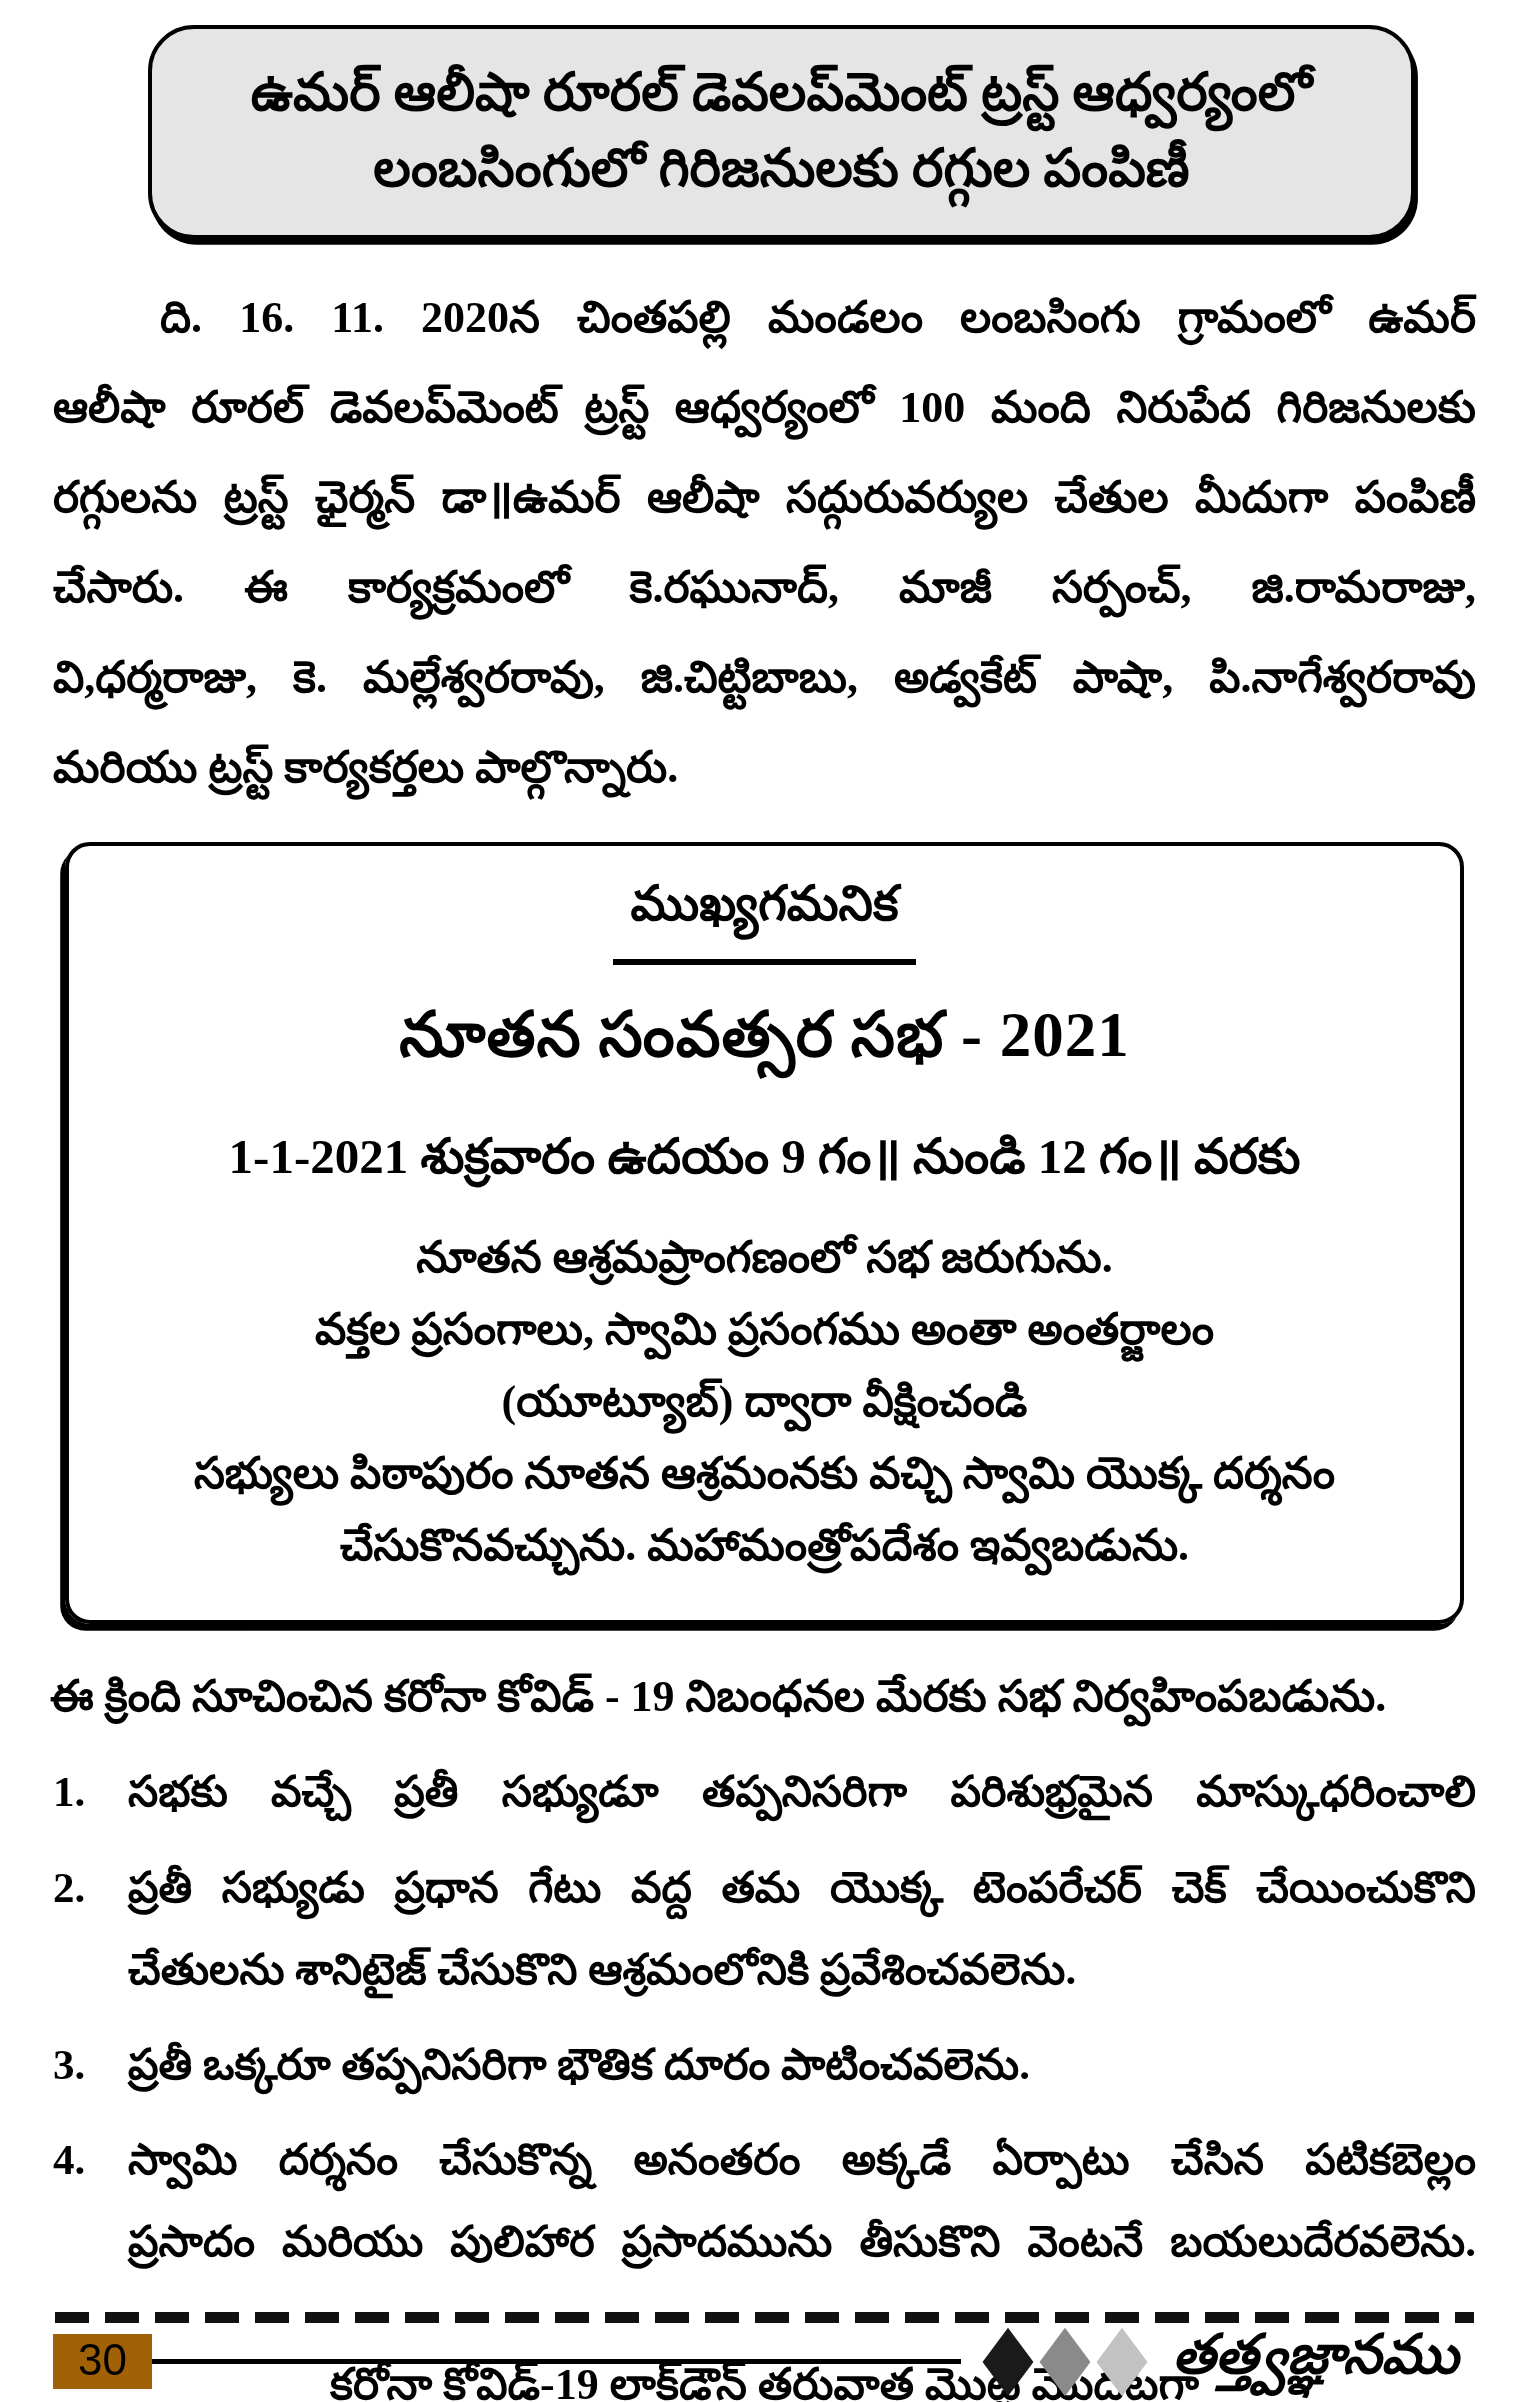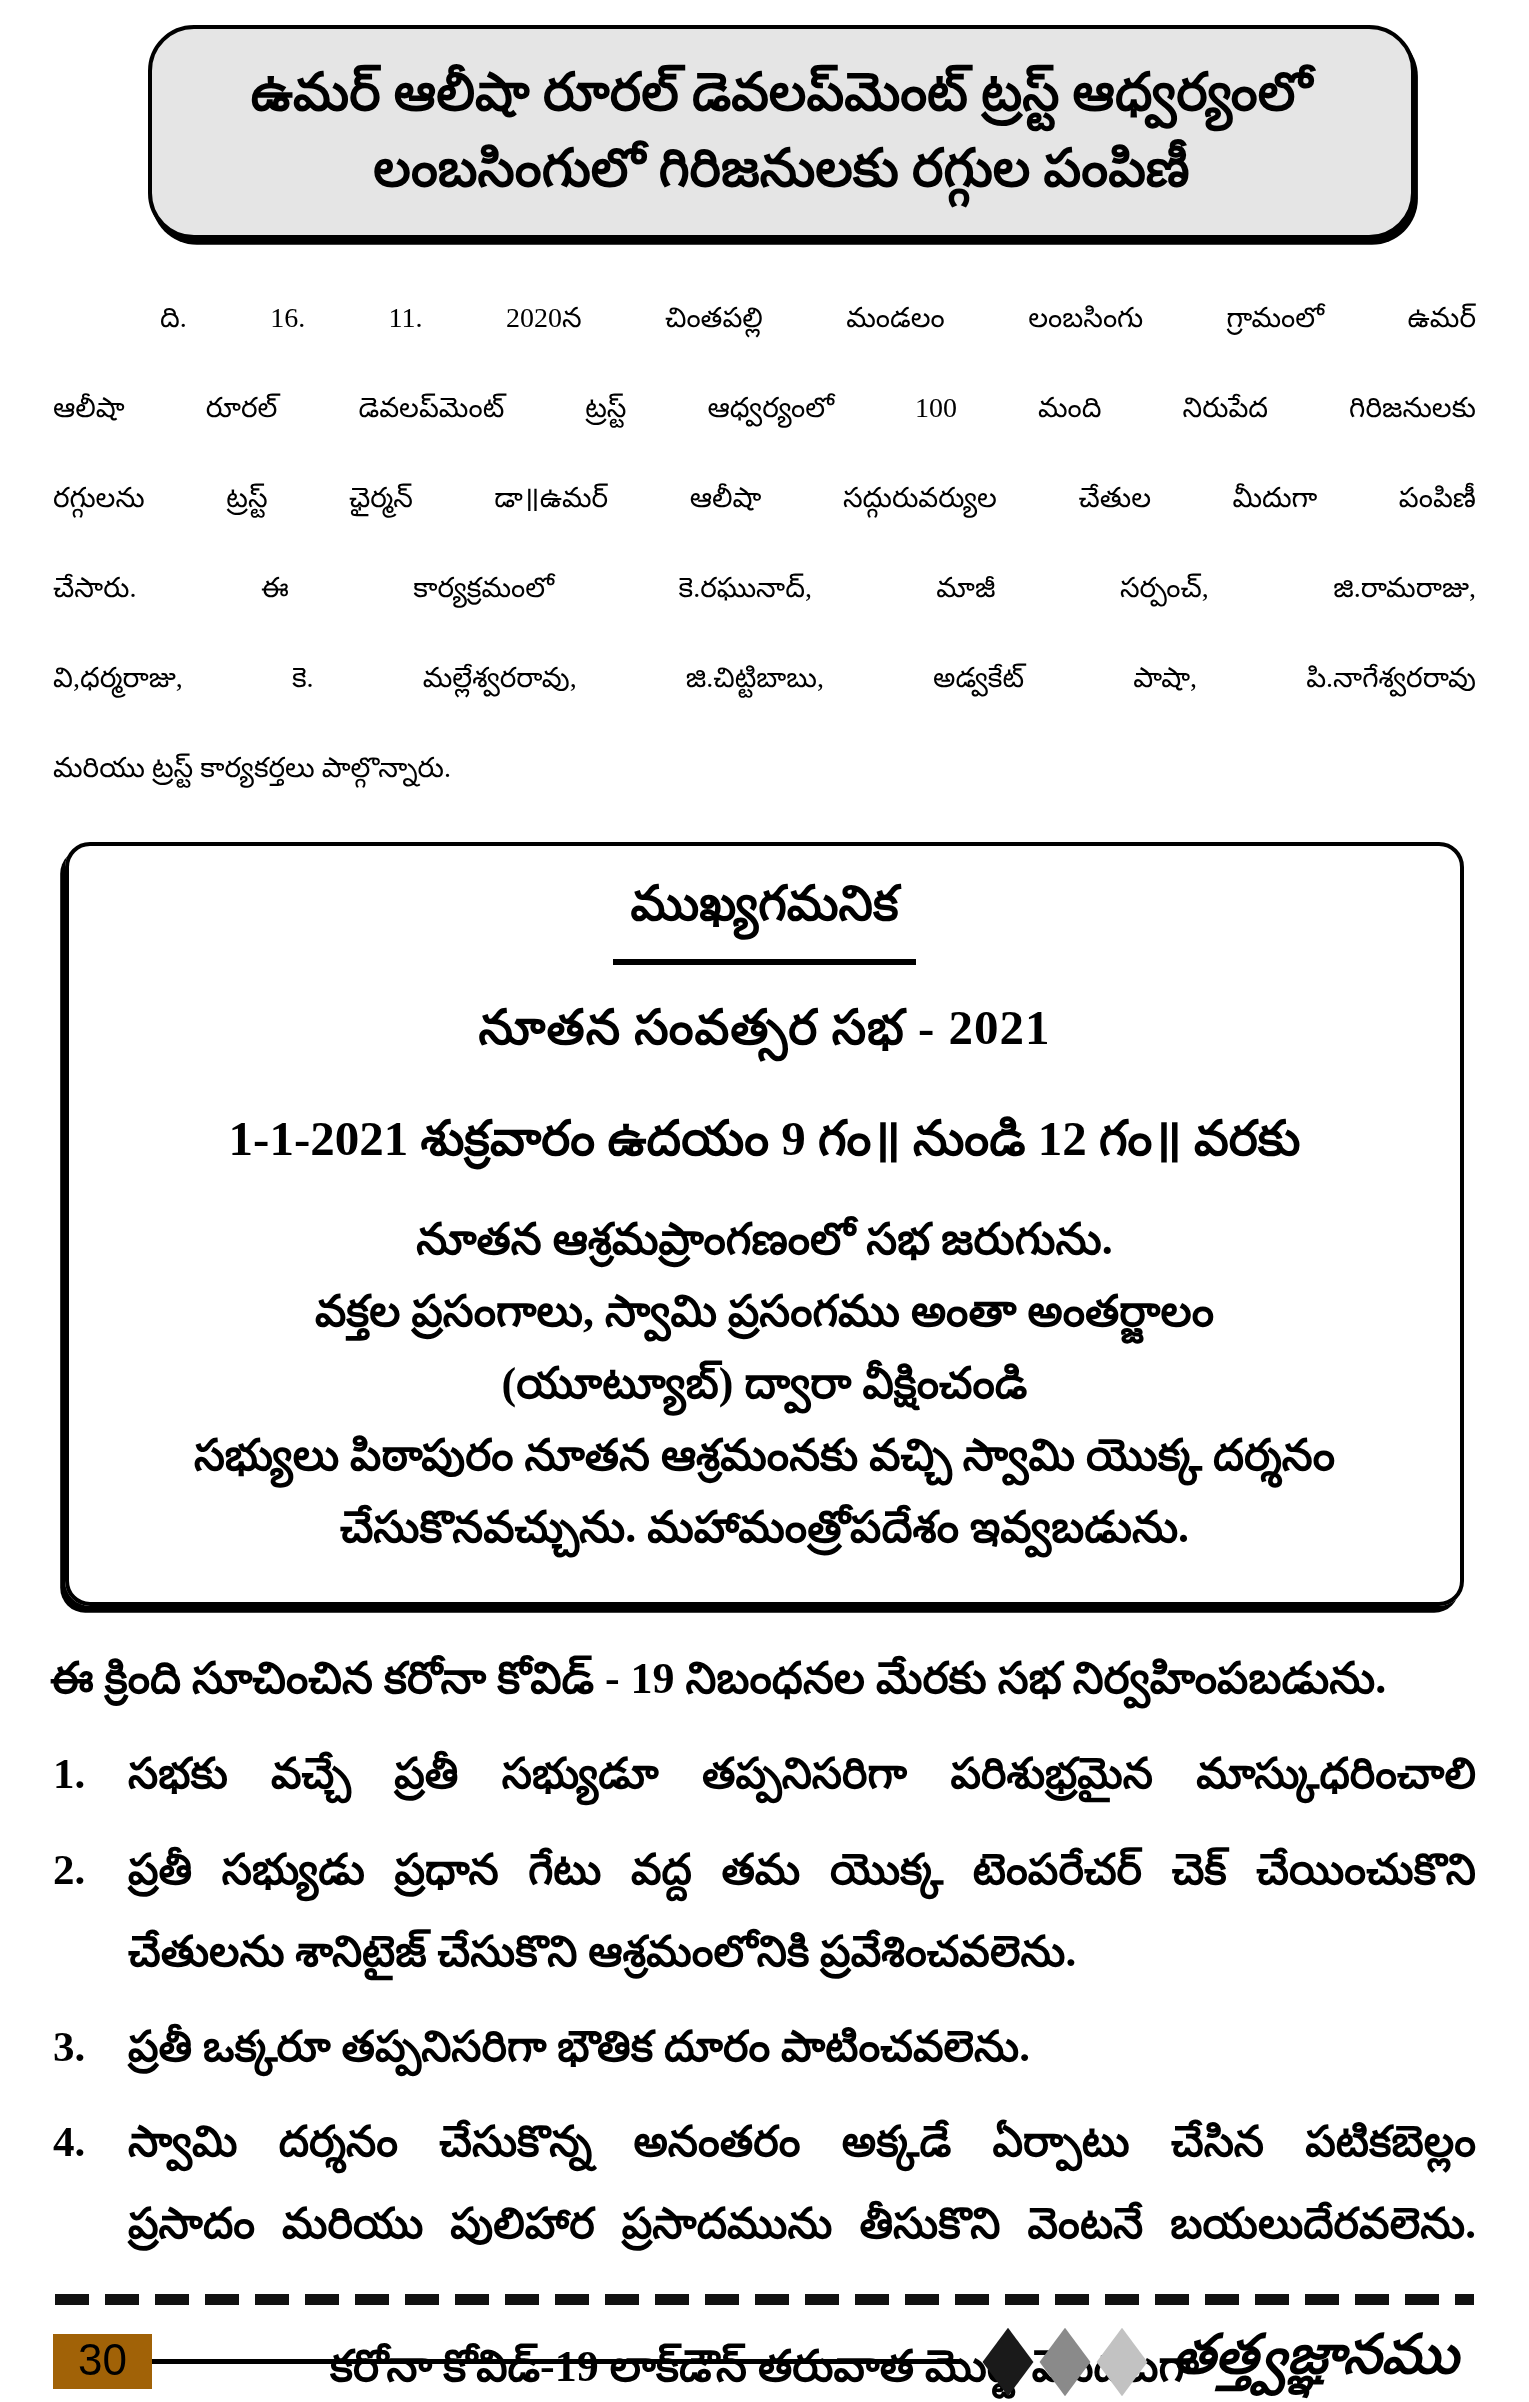--- a/index.html
+++ b/index.html
@@ -28,22 +28,22 @@
   .header-line {
     font-size: 53px;
     font-weight: bold;
     line-height: 76px;
     white-space: nowrap;
   }
 
   
   .intro {
     margin: 34px 53px 0;
-    font-size: 28px;
-    font-weight: normal;
+    font-size: 44px;
+    font-weight: bold;
   }
   .iline {
     line-height: 90px;
     text-align: justify;
     text-align-last: justify;
     white-space: normal;
   }
   .iline.first { text-indent: 107px; }
   .iline.last  { text-align: left; text-align-last: left; }
 
@@ -58,21 +58,21 @@
     text-align: center;
   }
   .notice-title {
     display: inline-block;
     font-size: 49px;
     font-weight: bold;
     border-bottom: 6.7px solid #000;
     padding: 0 17px 15.3px;
   }
   .notice-heading {
-    font-size: 49px;
+    font-size: 63px;
     font-weight: bold;
     margin-top: 34px;
     letter-spacing: 1px;
   }
   .notice-schedule {
     font-size: 49px;
     font-weight: bold;
     margin-top: 42px;
   }
   .notice-line {

